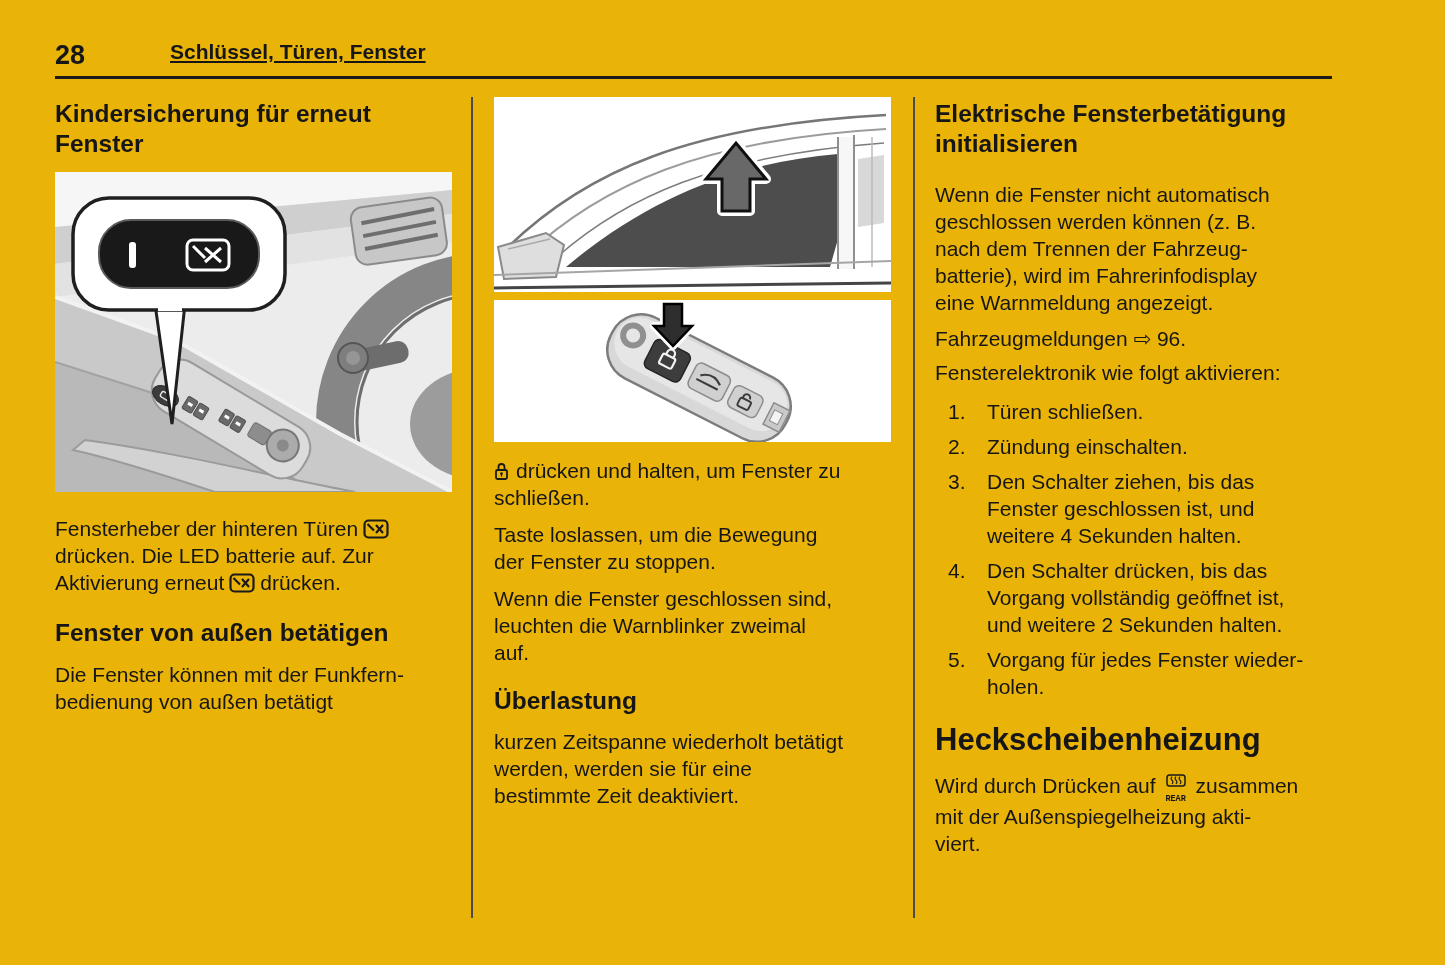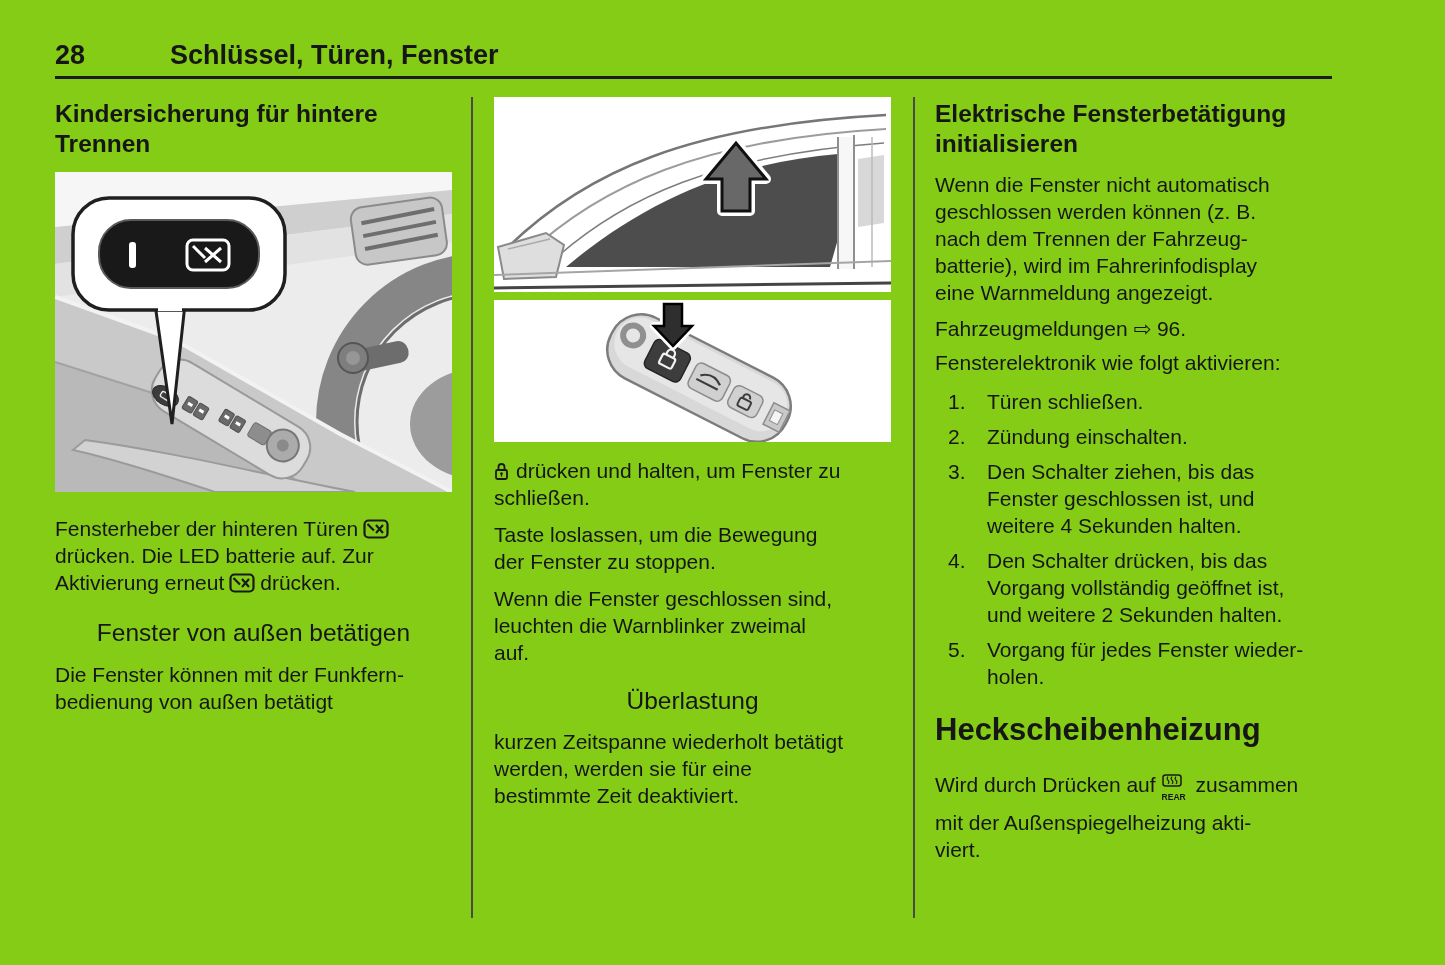--- a/index.html
+++ b/index.html
@@ -1,51 +1,51 @@
 <!DOCTYPE html>
 <html><head>
 <meta charset="utf-8">
 <style>
   html,body{margin:0;padding:0;background:#fff;}
-  .page{position:relative;width:1445px;height:965px;background:#84cc16;overflow:hidden;
+  .page{position:relative;width:1445px;height:965px;background:#eab308;overflow:hidden;
         font-family:"Liberation Sans","DejaVu Sans",sans-serif;color:#161616;}
   .pgnum{position:absolute;left:55px;top:40px;font-size:27px;font-weight:bold;}
-  .chapter{position:absolute;left:170px;top:40px;font-size:27px;font-weight:bold;}
+  .chapter{position:absolute;left:170px;top:40px;font-size:21px;font-weight:bold;text-decoration:underline;}
   .headrule{position:absolute;left:55px;top:76px;width:1277px;height:3px;background:#1c1c1c;}
   .vdiv{position:absolute;top:97px;height:821px;width:2px;background:#4a4a4a;}
   .col{position:absolute;top:95px;width:397px;font-size:21px;line-height:27px;}
   .h2{font-size:24.5px;line-height:30px;font-weight:bold;margin:4px 0 0 0;}
-  .h3{font-size:24.5px;line-height:30px;font-weight:normal;text-align:center;}
+  .h3{font-size:24.5px;line-height:30px;font-weight:bold;}
   .h1{font-size:31px;line-height:36px;font-weight:bold;}
   .ln{white-space:nowrap;}
   .para{margin:0;}
   figure{margin:0;padding:0;}
   .seg{display:inline;}
   .ic-win{display:inline-block;vertical-align:-3px;margin:0 5px;}
   .ic-lock{display:inline-block;vertical-align:-3px;margin-right:7px;}
-  .ic-rear{display:inline-block;vertical-align:-8px;margin:8px 6px;width:28px;}
+  .ic-rear{display:inline-block;vertical-align:-8px;margin:0 6px;width:28px;text-align:center;font-family:Liberation Mono, monospace;}
   .ic-rear .rear-lbl{display:block;font-size:8.5px;line-height:8px;font-weight:bold;letter-spacing:0;}
   ol.steps{list-style:none;margin:0;padding:0;}
   ol.steps li{position:relative;padding-left:52px;margin-bottom:8px;}
   ol.steps .num{position:absolute;left:13px;top:0;}
 </style>
 </head>
 <body>
 
 <div class="page">
 
   <div class="pgnum">28</div>
   <div class="chapter">Schlüssel, Türen, Fenster</div>
   <div class="headrule"></div>
 
   <div class="vdiv" style="left:471px"></div>
   <div class="vdiv" style="left:913px"></div>
 
   <div class="col" style="left:55px">
-    <div class="h2">Kindersicherung für hintere Trennen</div>
+    <div class="h2">Kindersicherung für erneut Fenster</div>
 
     <figure style="margin-top:13px">
       <svg width="397" height="320" viewBox="0 0 397 320">
         <rect width="397" height="320" fill="#ececec"></rect>
         <polygon points="0,0 397,0 397,18 0,55" fill="#f6f6f6"></polygon>
         <polygon points="0,55 397,18 397,42 0,92" fill="#cfcfcf"></polygon>
         <polygon points="0,92 397,42 397,70 0,125" fill="#e2e2e2"></polygon>
         <g transform="rotate(-8 345 60)">
           <rect x="298" y="30" width="92" height="58" rx="12" fill="#c7c7c7" stroke="#8b8b8b" stroke-width="2"></rect>
           <line x1="308" y1="46" x2="382" y2="42" stroke="#6e6e6e" stroke-width="4"></line>
@@ -207,21 +207,21 @@
       <div class="ln">bestimmte Zeit deaktiviert.</div>
     </div>
   </div>
 
   <div class="col" style="left:935px">
     <div class="h2">
       <div class="ln">Elektrische Fensterbetätigung</div>
       <div class="ln">initialisieren</div>
     </div>
 
-    <div class="para" style="margin-top:12px">
+    <div class="para" style="margin-top:22px">
       <div class="ln">Wenn die Fenster nicht automatisch</div>
       <div class="ln">geschlossen werden können (z. B.</div>
       <div class="ln">nach dem Trennen der Fahrzeug-</div>
       <div class="ln">batterie), wird im Fahrerinfodisplay</div>
       <div class="ln">eine Warnmeldung angezeigt.</div>
     </div>
 
     <div class="para ln" style="margin-top:9px">Fahrzeugmeldungen ⇨ 96.</div>
 
     <div class="para ln" style="margin-top:7px">Fensterelektronik wie folgt aktivieren:</div>

